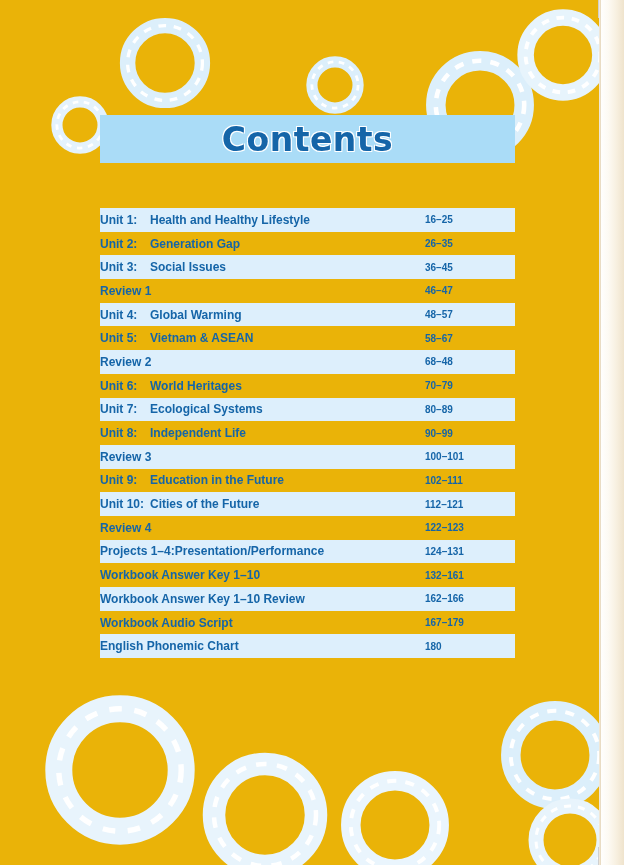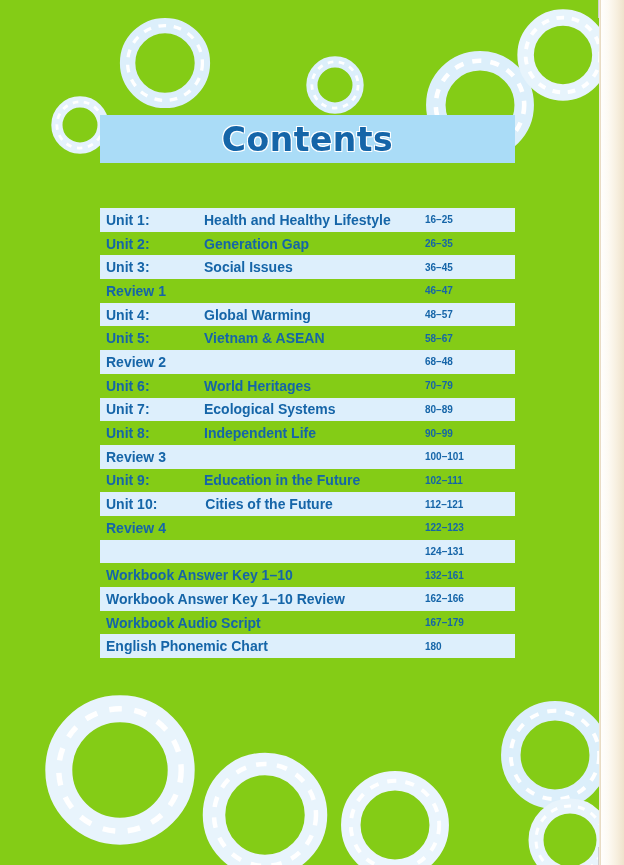--- a/index.html
+++ b/index.html
@@ -10,21 +10,21 @@
     width: 624px;
     height: 865px;
     background: #ffffff;
     font-family: "Liberation Sans", sans-serif;
     overflow: hidden;
   }
   .page {
     position: relative;
     width: 624px;
     height: 865px;
-    background: #84cc16;
+    background: #eab308;
     overflow: hidden;
     text-decoration: underline;
   }
   
   .edge-strip {
     position: absolute;
     top: 0;
     right: 0;
     width: 24px;
     height: 865px;
@@ -98,33 +98,32 @@
   .toc-row.shaded {
     background: #ddeffc;
   }
   .toc-row.plain {
     background: transparent;
     align-items: center;
   }
   .toc-label {
     display: flex;
     align-items: baseline;
-    padding-left: 6px;
-    font-size: 14px;
+    padding-left: 0;
+    font-size: 12px;
     font-weight: bold;
     color: #1565a8;
     white-space: nowrap;
   }
   .toc-unit {
     display: inline-block;
     min-width: 50px;
   }
   .toc-title {
     display: inline-block;
-    margin-left: 48px;
   }
   .toc-pages {
     position: absolute;
     left: 325px;
     font-size: 10px;
     font-weight: bold;
     color: #1565a8;
     white-space: nowrap;
   }
 </style>
@@ -313,20 +312,24 @@
           </div>
           <div class="toc-pages">112–121</div>
         </div>
         <div class="toc-row plain">
           <div class="toc-label">
             <span class="toc-unit" style="min-width: 0px;">Review 4</span>
           </div>
           <div class="toc-pages">122–123</div>
         </div>
         <div class="toc-row shaded">
+          <div class="toc-label">
+            <span class="toc-unit">Projects 1–4:</span>
+            <span class="toc-title">Presentation/Performance</span>
+          </div>
           <div class="toc-pages">124–131</div>
         </div>
         <div class="toc-row plain">
           <div class="toc-label">
             <span class="toc-unit" style="min-width: 0px;">Workbook Answer Key 1–10</span>
           </div>
           <div class="toc-pages">132–161</div>
         </div>
         <div class="toc-row shaded">
           <div class="toc-label">

